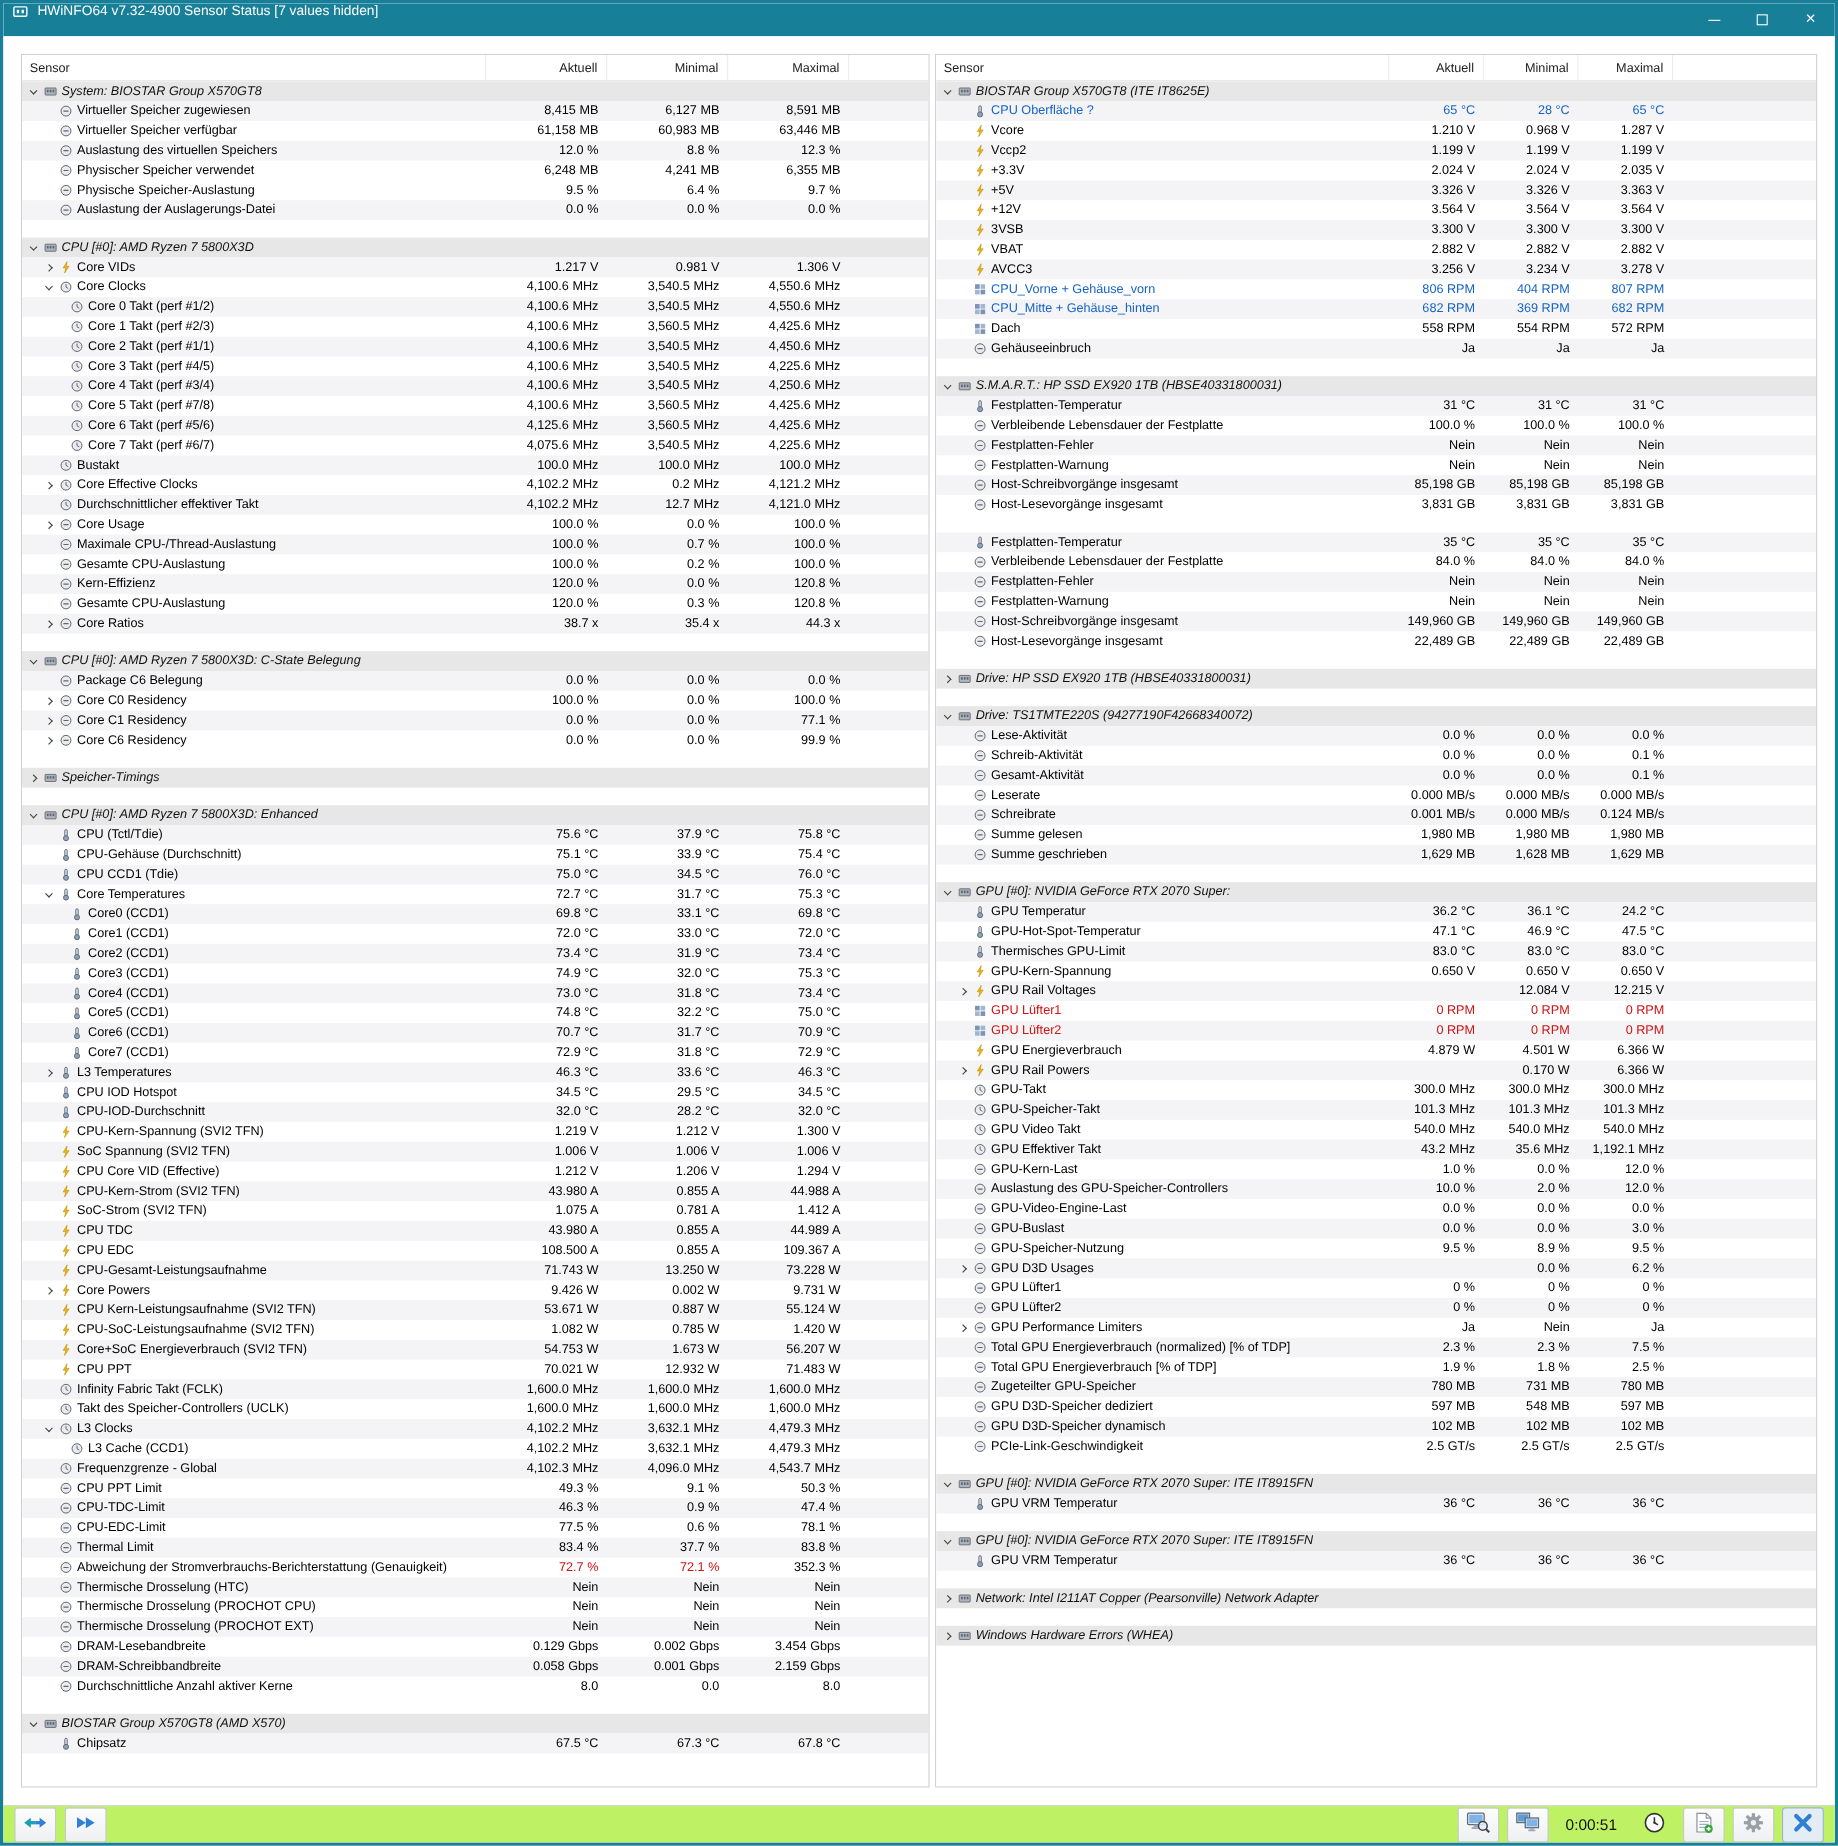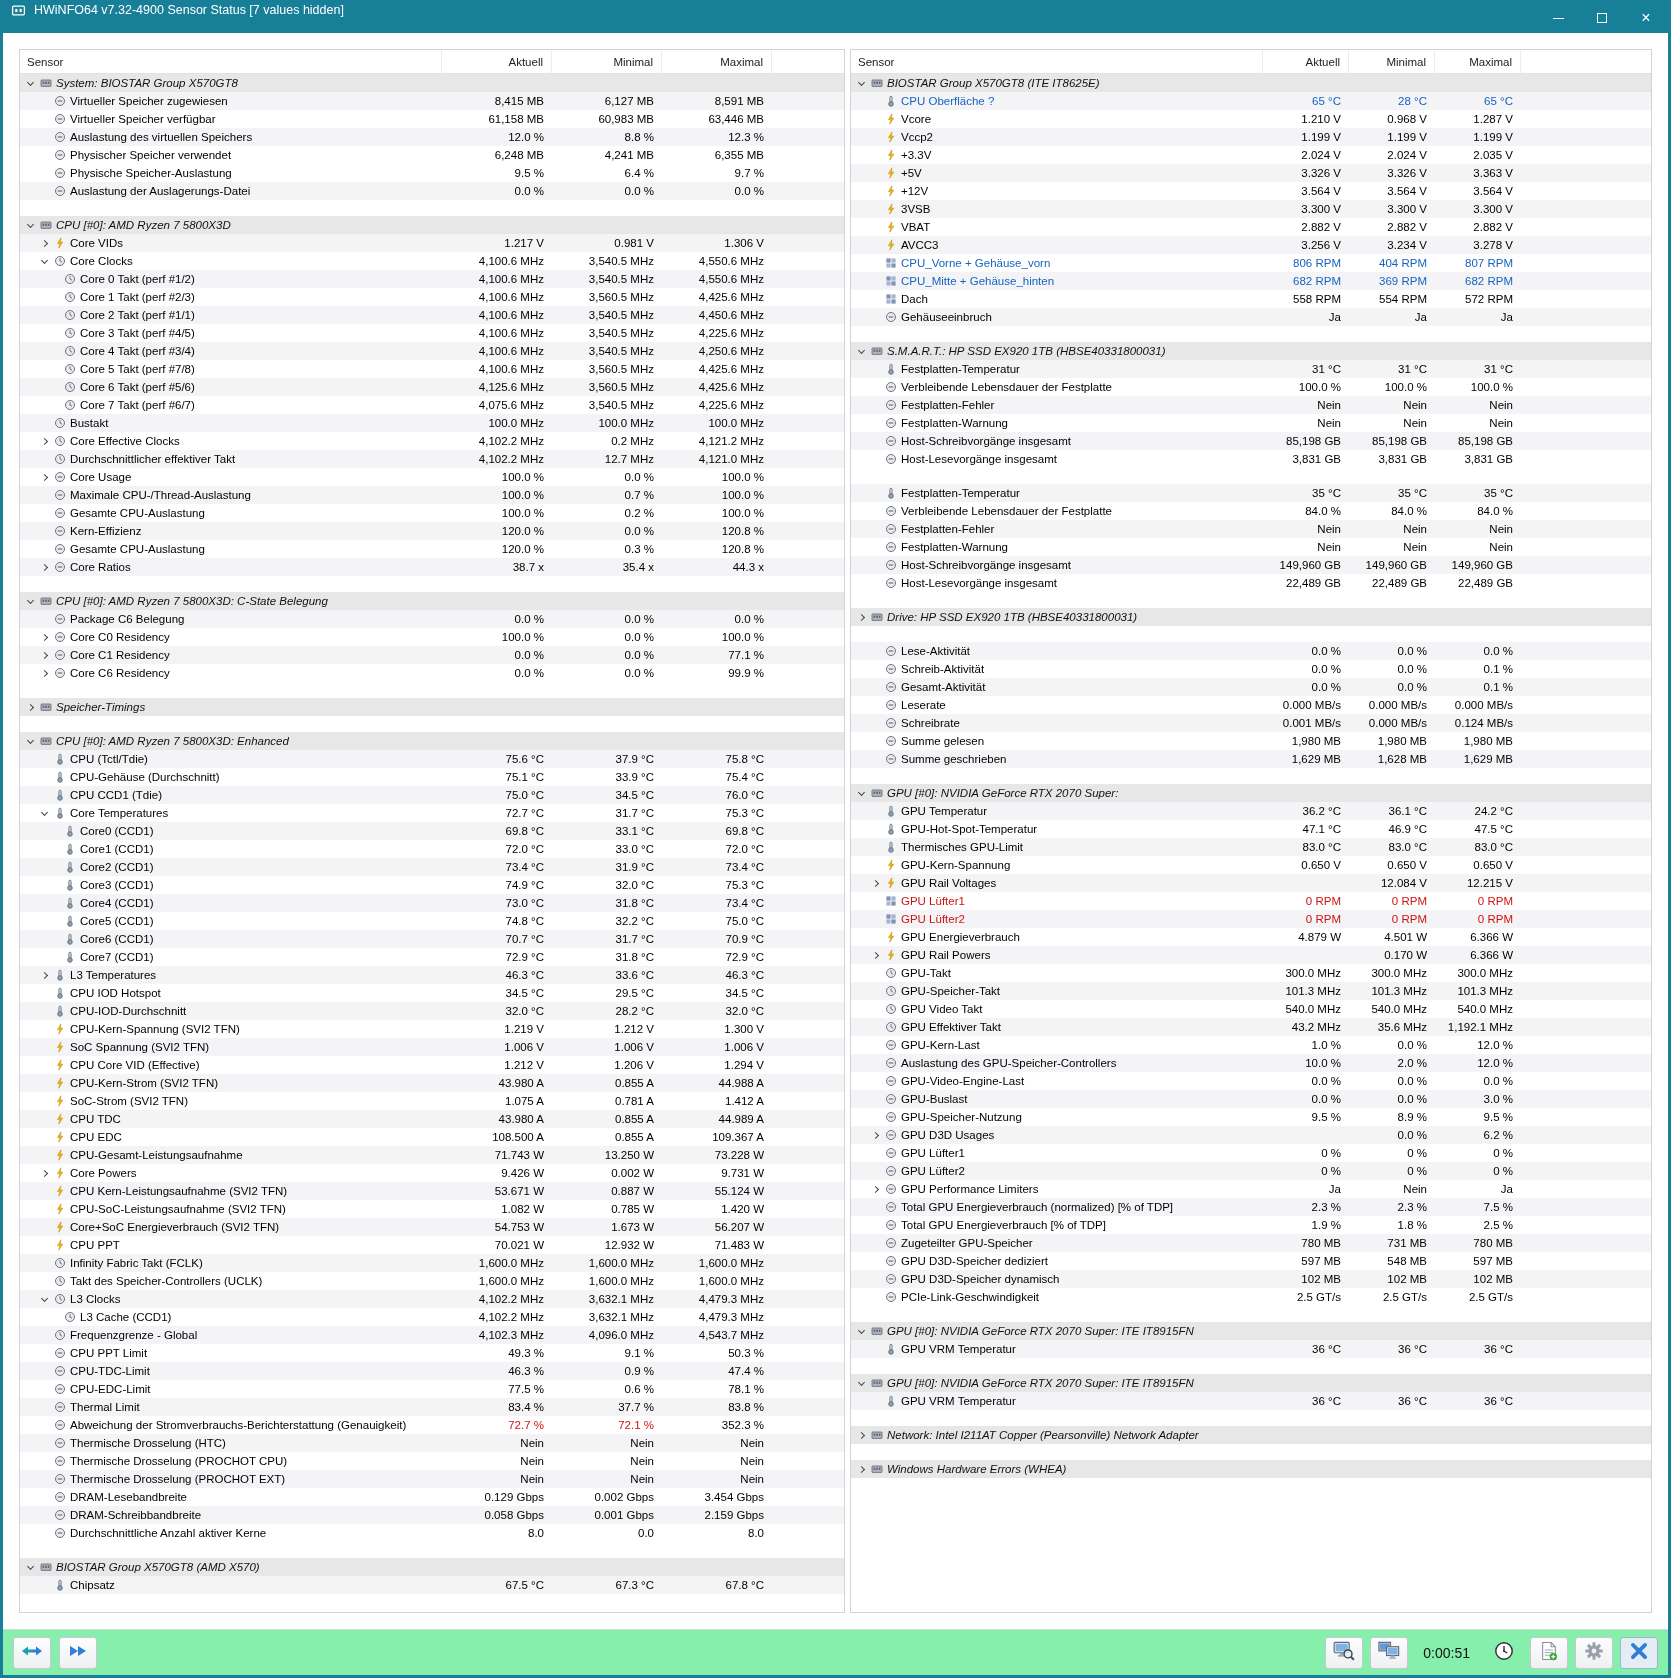--- a/index.html
+++ b/index.html
@@ -41,21 +41,21 @@
 
   .icon{width:16px;height:18px;flex:0 0 auto;display:inline-flex;align-items:center;justify-content:center}
   .icon svg{width:12px;height:12px}
   .label{flex:1 1 auto;overflow:hidden;text-overflow:ellipsis;padding-left:2px}
   .val{width:var(--vw);flex:0 0 auto;text-align:right;padding-right:8px}
   .spacer{width:var(--sp);flex:0 0 auto}
   .blue{color:#1563c5}
   .red{color:#cf1212}
 
   
-  .statusbar{height:46px;flex:0 0 auto;background:#86efac;border-top:1px solid #d8d8d8;display:flex;align-items:center;padding:0 10px;gap:8px}
+  .statusbar{height:34px;flex:0 0 auto;background:#bef264;border-top:1px solid #d8d8d8;display:flex;align-items:center;padding:0 10px;gap:8px}
   .tb{height:32px;min-width:38px;display:flex;align-items:center;justify-content:center;background:linear-gradient(#fdfdfd,#eef0f2);border:1px solid #c6cad0;border-radius:3px;cursor:default;padding:0 4px}
   .tb.flat{background:transparent;border:1px solid transparent}
   .tb svg{width:22px;height:20px}
   .sb-right{margin-left:auto;display:flex;align-items:center;gap:7px}
   .timer{font-size:14px;color:#111;padding:0 8px;min-width:62px;text-align:center}
   .tb.sunken{background:#e4ecf4;border:1px solid #9db6cc}
 </style>
 </head>
 <body>
 
@@ -1621,20 +1621,36 @@
                 <rect x="7.8" y="4.6" width="1.6" height="2.3" fill="#5f6670"></rect>
               </svg>
             </span>
             <span class="label">Drive: HP SSD EX920 1TB (HBSE40331800031)</span>
             <span class="val"></span>
             <span class="val"></span>
             <span class="val"></span>
             <span class="spacer"></span>
           </div>
           <div class="gap"></div>
+          <div class="row header">
+            <span class="chev down"></span>
+            <span class="icon">
+              <svg viewBox="0 0 12 12">
+                <rect x="1" y="3" width="10" height="6.4" rx="0.6" fill="#aeb4bd" stroke="#5f6670" stroke-width="0.8"></rect>
+                <rect x="2.6" y="4.6" width="1.6" height="2.3" fill="#5f6670"></rect>
+                <rect x="5.2" y="4.6" width="1.6" height="2.3" fill="#5f6670"></rect>
+                <rect x="7.8" y="4.6" width="1.6" height="2.3" fill="#5f6670"></rect>
+              </svg>
+            </span>
+            <span class="label">Drive: TS1TMTE220S (94277190F42668340072)</span>
+            <span class="val"></span>
+            <span class="val"></span>
+            <span class="val"></span>
+            <span class="spacer"></span>
+          </div>
           <div class="row alt">
             <span class="chev"></span>
             <span class="icon">
               <svg viewBox="0 0 12 12">
                 <circle cx="6" cy="6" r="4.5" fill="#e9ebee" stroke="#5f6670" stroke-width="0.9"></circle>
                 <line x1="3.7" y1="6" x2="8.3" y2="6" stroke="#5f6670" stroke-width="1.1"></line>
               </svg>
             </span>
             <span class="label">Lese-Aktivität</span>
             <span class="val">0.0 %</span>

